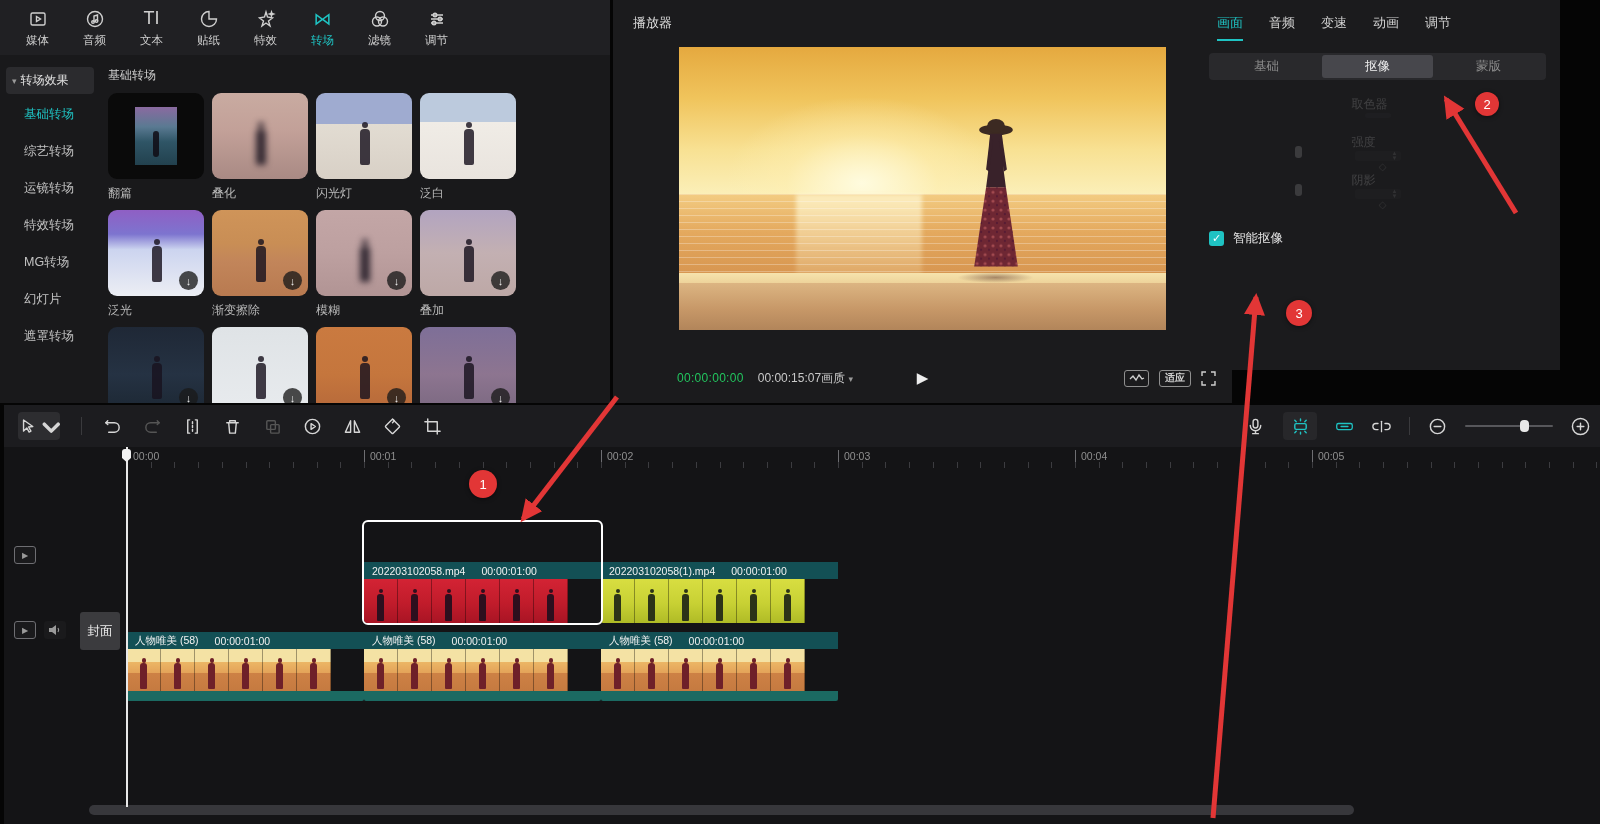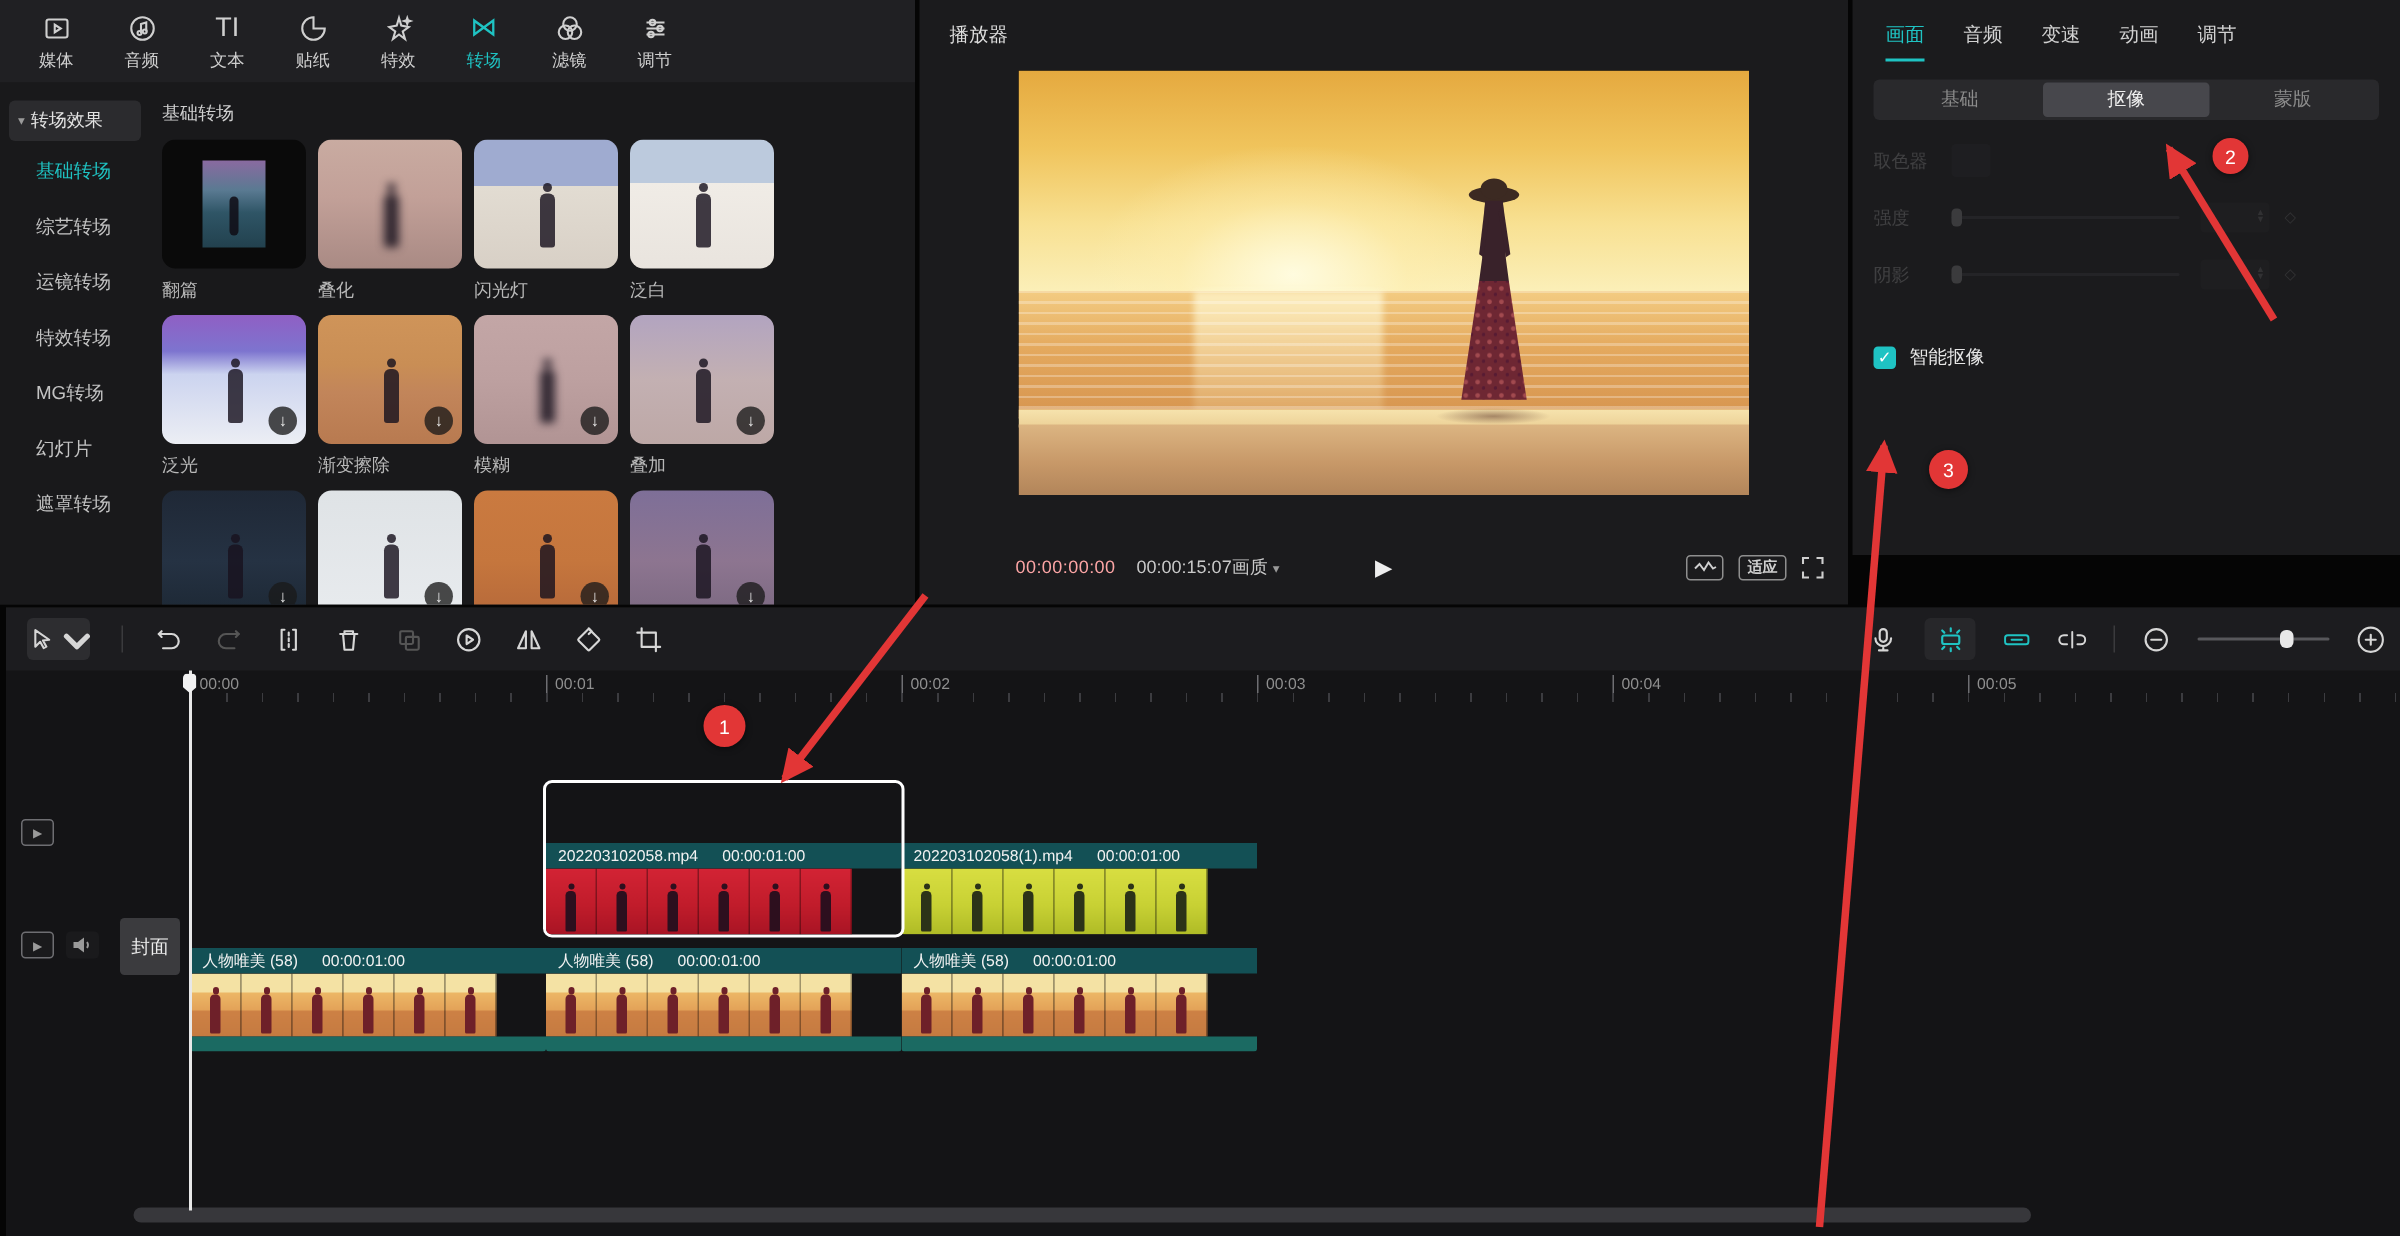--- a/index.html
+++ b/index.html
@@ -60,45 +60,45 @@
   .sun-glow{position:absolute;left:10%;top:18%;width:55%;height:60%;background:radial-gradient(ellipse at center,rgba(255,252,225,.95) 0%,rgba(255,240,180,.45) 40%,rgba(255,230,150,0) 72%);}
   .sea{position:absolute;left:0;right:0;top:52%;height:30%;
     background:linear-gradient(180deg,#f3cc82 0%,#e4a95e 45%,#d6944f 100%);}
   .waves{position:absolute;inset:0;background:repeating-linear-gradient(180deg,rgba(255,255,255,.28) 0 1.5px,rgba(0,0,0,0) 1.5px 7px);}
   .reflect{position:absolute;left:24%;top:0;width:26%;height:100%;background:linear-gradient(180deg,rgba(255,248,210,.75),rgba(255,240,190,.15));filter:blur(2px);}
   .foam{position:absolute;left:0;right:0;top:80%;height:4%;background:linear-gradient(180deg,#f6e3ad,#ecd096);}
   .sand{position:absolute;left:0;right:0;top:83.5%;height:16.5%;background:linear-gradient(180deg,#dcb582 0%,#c79868 55%,#b2855a 100%);}
   #woman{position:absolute;left:59%;top:25%;height:56%;}
   #woman-shadow{position:absolute;left:57%;top:79.5%;width:16%;height:4%;background:radial-gradient(ellipse at center,rgba(90,50,40,.5),rgba(90,50,40,0) 70%);}
   #player-controls{position:absolute;left:0;right:0;top:362px;height:32px;display:flex;align-items:center;padding:0 16px 0 64px;font-size:12px;color:#bdbdbd;}
-  #time-current{color:#fca5a5;letter-spacing:.3px;}
+  #time-current{color:#22c55e;letter-spacing:.3px;}
   #time-duration{margin-left:14px;color:#c9c9c9;}
   #quality-btn{margin-left:0;color:#c9c9c9;cursor:pointer;}
   #quality-btn .caret{font-size:9px;color:#9a9a9a;}
   #play-btn{position:absolute;left:50%;transform:translateX(-50%);color:#eee;font-size:15px;cursor:pointer;}
   #player-right{margin-left:auto;display:flex;align-items:center;gap:10px;font-weight:bold;}
   .pr-box{border:1px solid #8f8f8f;border-radius:3px;color:#cfcfcf;display:flex;align-items:center;justify-content:center;cursor:pointer;}
   #wave-btn{width:25px;height:17px;}
   #fit-btn{width:32px;height:17px;font-size:10px;}
   #fullscreen-btn{cursor:pointer;display:flex;}
 
   
-  #inspector{left:1235px;top:0;width:365px;height:370px;background:#1b1b1d;padding:0 14px;}
+  #inspector{left:1195px;top:0;width:365px;height:370px;background:#1b1b1d;padding:0 14px;}
   #insp-tabs{display:flex;gap:26px;padding:14px 8px 0 8px;}
   .insp-tab{font-size:13px;color:#d2d2d2;padding-bottom:7px;cursor:pointer;}
   .insp-tab.active{color:var(--accent);border-bottom:2px solid var(--accent);}
   #subtabs{margin-top:12px;display:flex;background:#29292c;border-radius:4px;height:27px;padding:2px;}
   .subtab{flex:1;display:flex;align-items:center;justify-content:center;font-size:12.5px;color:#8c8c8c;border-radius:3px;cursor:pointer;}
   .subtab.active{background:#47474c;color:#f0f0f0;}
   .chk-row{display:flex;align-items:center;gap:9px;margin-top:24px;}
   .checkbox{width:15px;height:15px;border-radius:3px;background:#3c3c40;cursor:pointer;}
   .checkbox.checked{background:var(--accent);color:#fff;font-size:11px;display:flex;align-items:center;justify-content:center;}
   .chk-label{font-size:12.5px;color:#e6e6e6;}
   .row-right{margin-left:auto;display:flex;gap:8px;color:#6a6a6a;font-size:12px;opacity:.3;}
-  .dim{opacity:.2;}
+  .dim{opacity:.2;flex-direction:column;}
   .ctl-row{display:flex;align-items:center;margin-top:16px;height:22px;}
   .ctl-label{width:52px;font-size:12px;color:#cfcfcf;}
   .swatch{width:26px;height:22px;border-radius:3px;background:#2e2e31;}
   .slider{position:relative;width:152px;height:2px;background:#4c4c50;border-radius:1px;margin-right:14px;}
   .slider .s-thumb{position:absolute;left:0;top:-5px;width:7px;height:12px;border-radius:3px;background:#bdbdbd;}
   .val-box{width:46px;height:20px;background:#2b2b2e;border-radius:3px;display:flex;align-items:center;justify-content:flex-end;padding-right:3px;color:#bbb;font-size:11px;}
   .stepper{display:flex;flex-direction:column;font-size:6px;line-height:5px;color:#8a8a8a;margin-left:3px;}
   .kf{margin-left:10px;color:#8a8a8a;font-size:10px;}
   #smart-row{margin-top:36px;}
 

